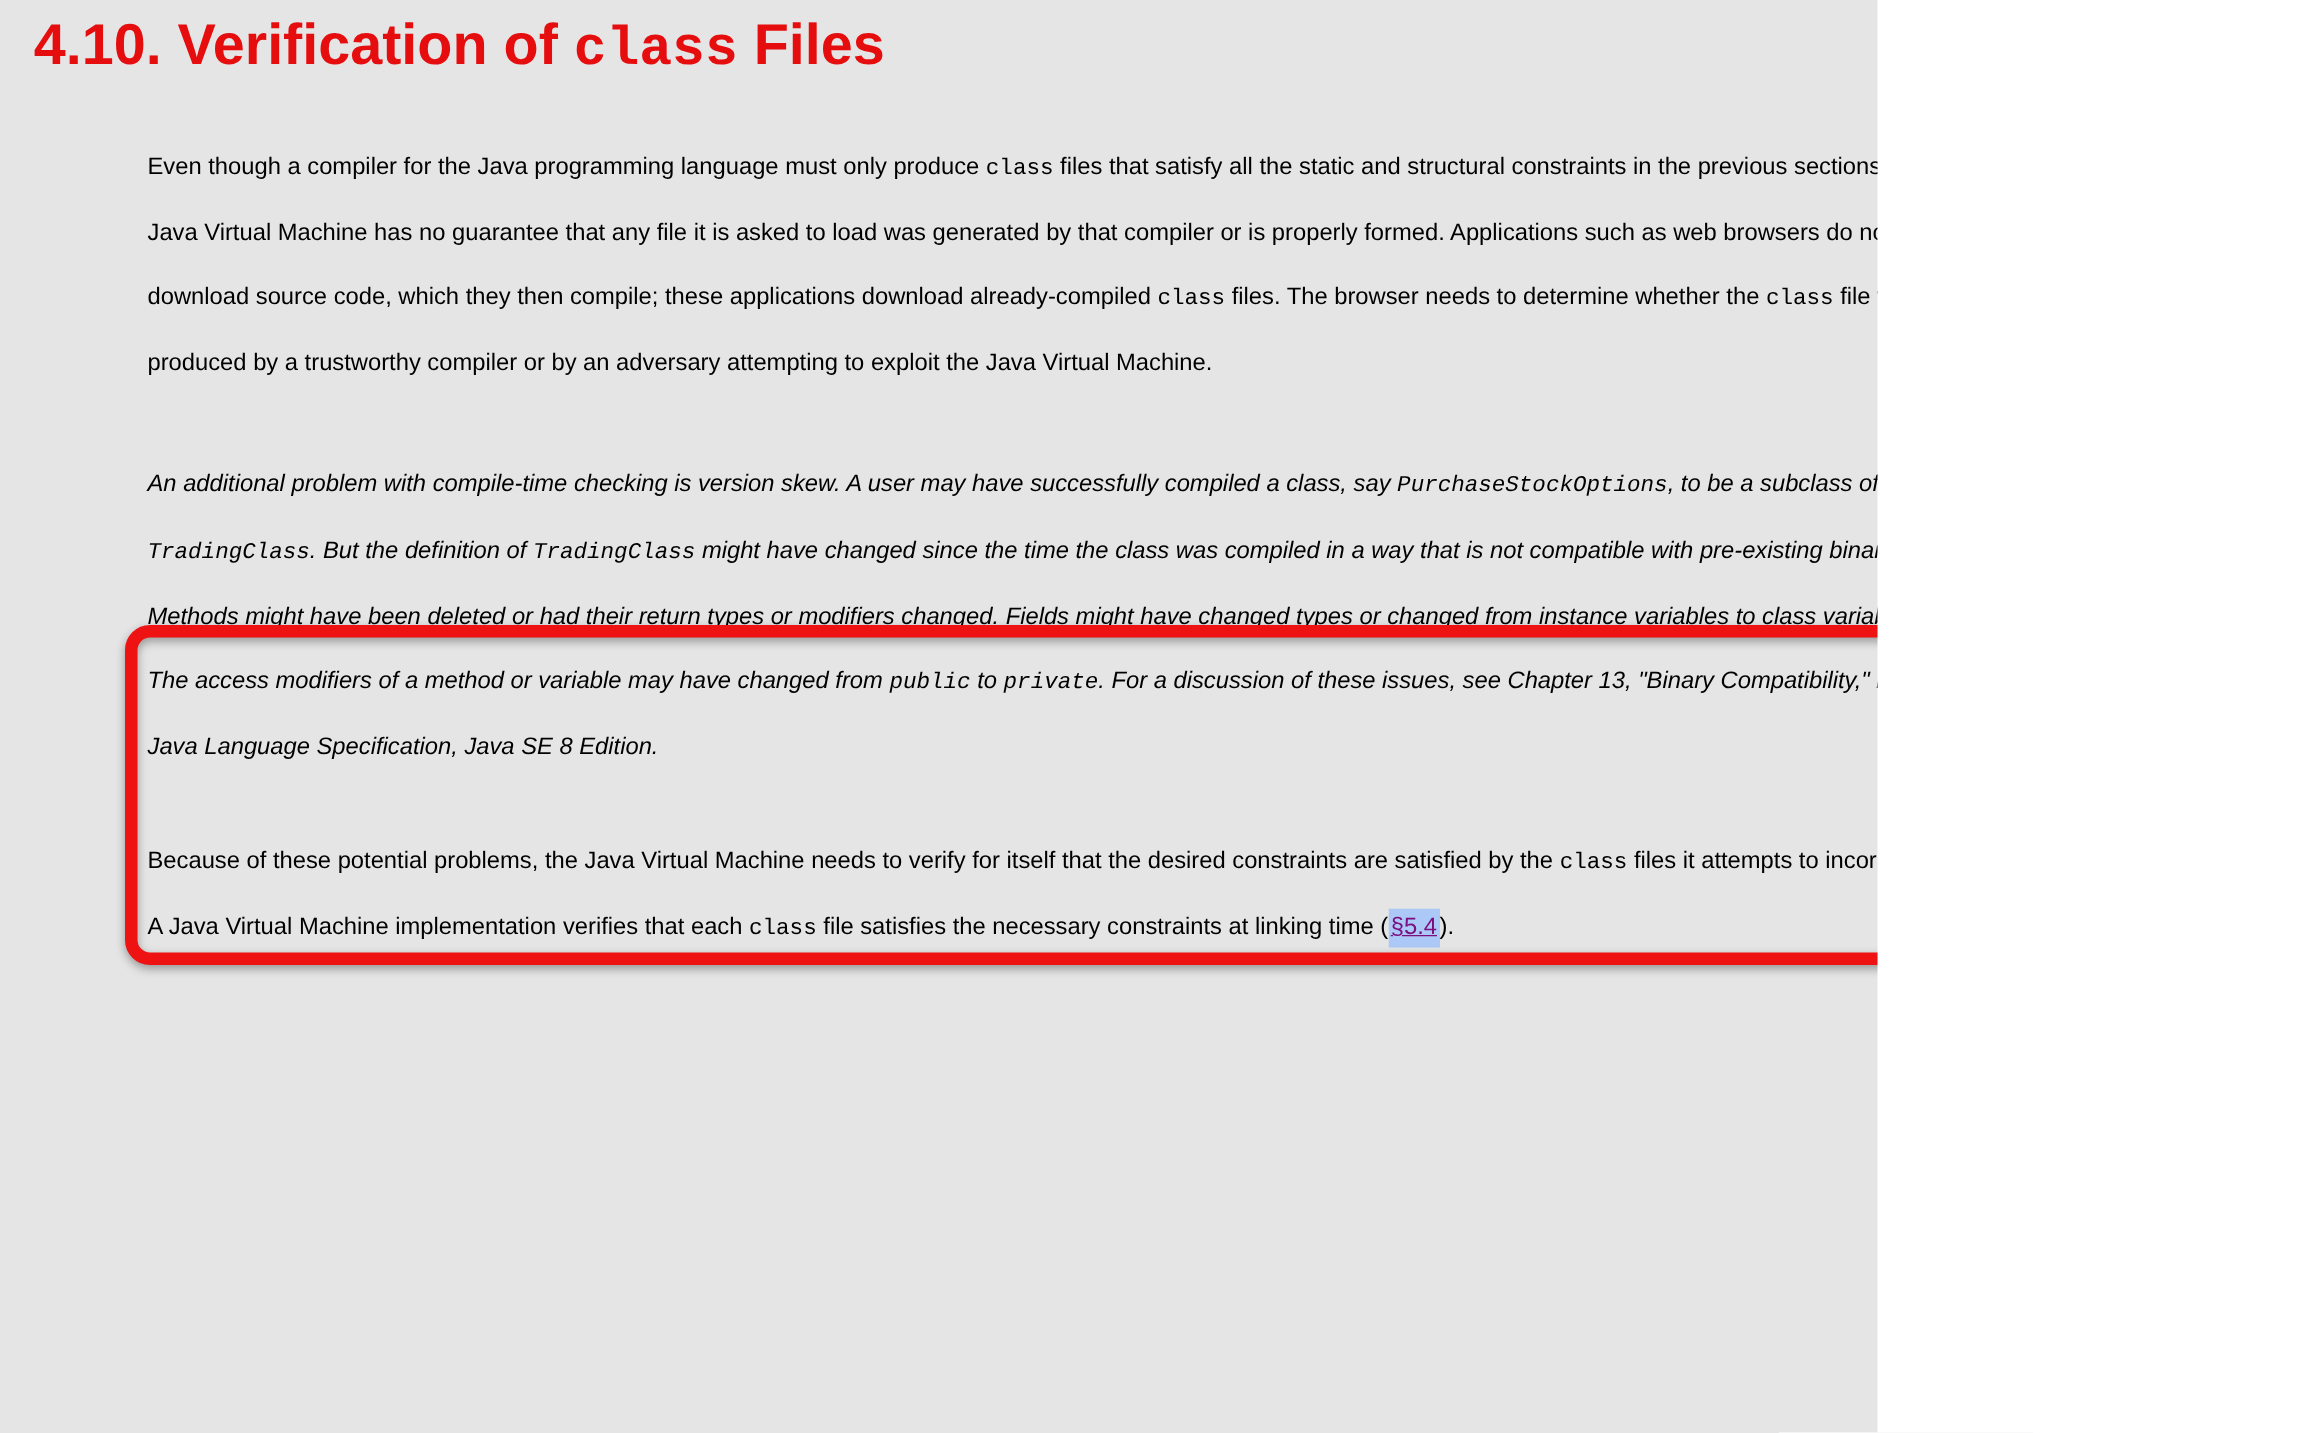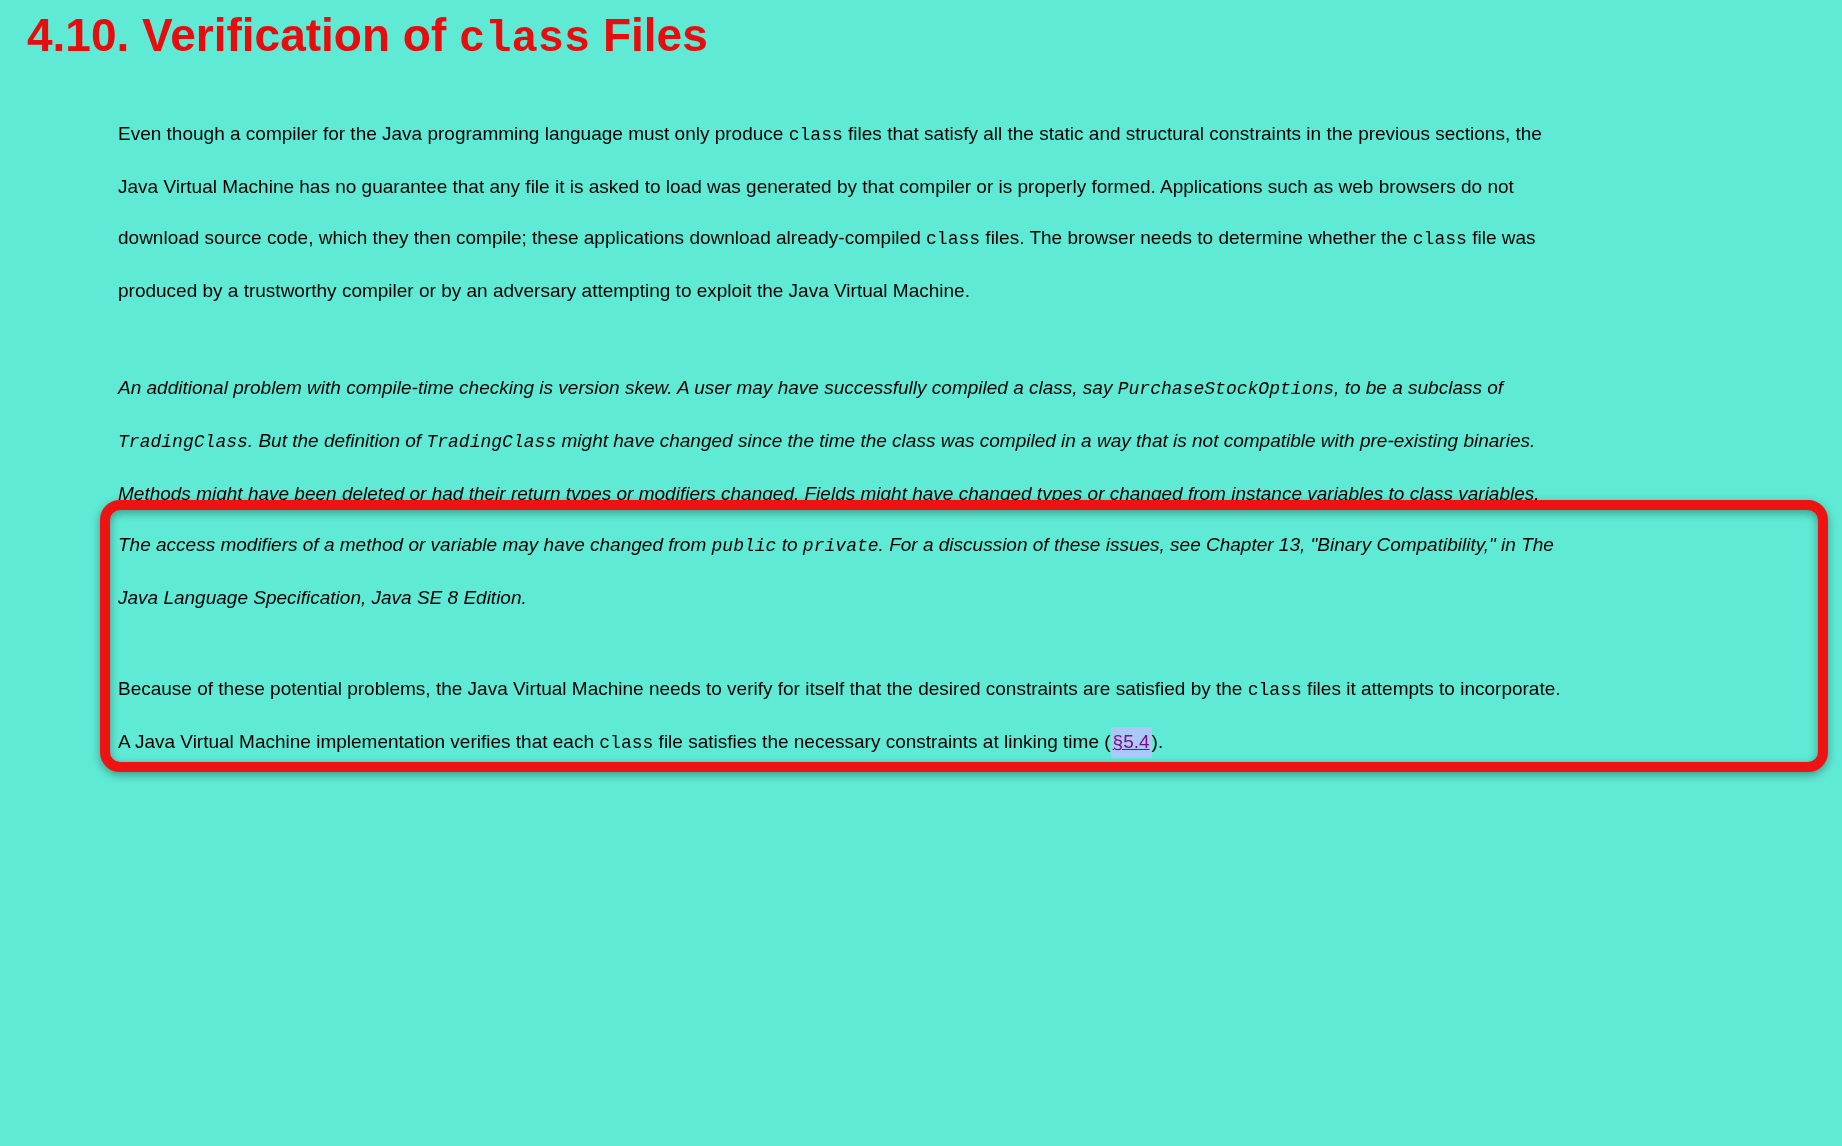--- a/index.html
+++ b/index.html
@@ -1,20 +1,20 @@
 <!DOCTYPE html>
 <html style="--heading_red: #e60d0e; --box_red: #ee1212; --link_purple: #7b0f80; --highlight_blue: #abc8f7; --body_text: #000000;"><head>
 <meta charset="utf-8">
 <style>
   html, body { margin: 0; padding: 0; background: #ffffff; }
   .page {
     position: relative;
-    width: 1842px;
+    width: 1502px;
     height: 1146px;
-    background: #5eead4;
+    background: #e5e5e5;
     overflow: hidden;
     font-family: "Liberation Sans", sans-serif;
     color: #000000;
   }
   .heading {
     position: absolute;
     left: 27px;
     top: 8px;
     margin: 0;
     font-size: 46px;

